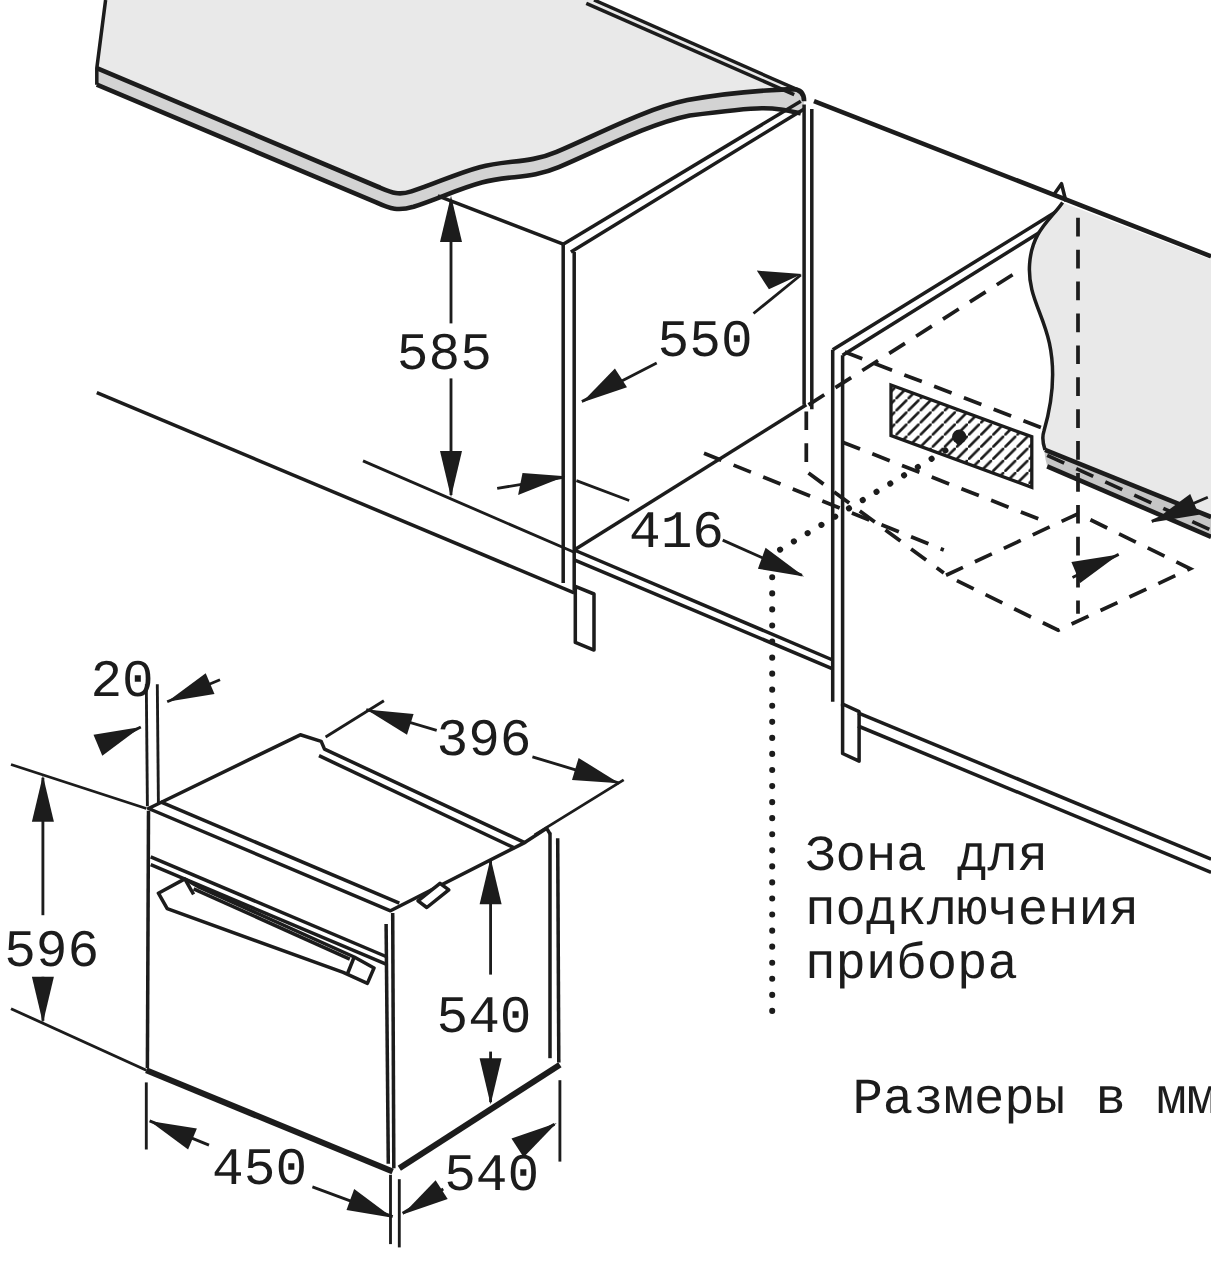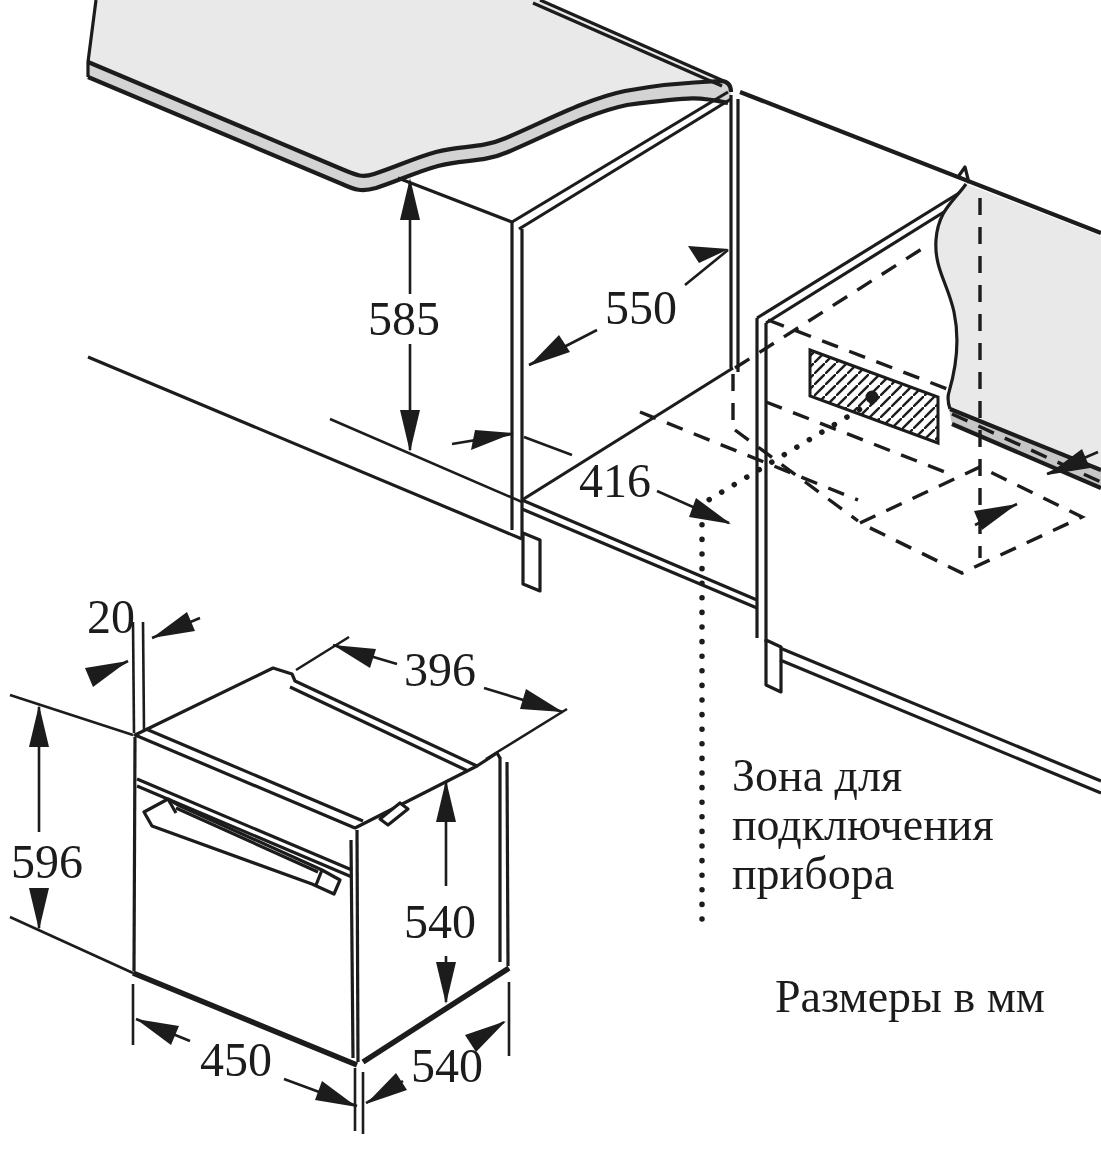--- a/index.html
+++ b/index.html
@@ -1,21 +1,21 @@
 <!DOCTYPE html>
 <html style="--line: #1c1c1c; --surface: #e9e9e9; --counter-edge: #d3d3d3; --wall-band: #c6c6c6; --background: #ffffff;"><head>
 <meta charset="utf-8">
 <style>
   :root {
     --line:#1c1c1c; --surface:#e9e9e9; --counter-edge:#d3d3d3;
     --wall-band:#c6c6c6; --background:#ffffff;
   }
   html,body { margin:0; padding:0; background:var(--background); }
   .stage { width:1101px; height:1163px; position:relative; background:var(--background);
-           font-family:Liberation Serif, serif; }
+           font-family:Liberation Mono, monospace; }
   svg text { fill:var(--line); }
   .ln   { stroke:var(--line); fill:none; stroke-width:3.2; stroke-linejoin:round; }
   .lnh  { stroke:var(--line); fill:none; stroke-width:5.5; stroke-linejoin:round; }
   .lnm  { stroke:var(--line); fill:none; stroke-width:4.2; stroke-linejoin:round; }
   .dim  { stroke:var(--line); fill:none; stroke-width:2.6; }
   .dash { stroke:var(--line); fill:none; stroke-width:3.4; stroke-dasharray:17 12; }
   .dots { stroke:var(--line); fill:none; stroke-width:5.5; stroke-dasharray:0.1 14.5; stroke-linecap:round; }
   .arr  { fill:var(--line); stroke:none; }
   .txt-dim { font-size:48px; }
   .txt-ru  { font-size:46px; }

